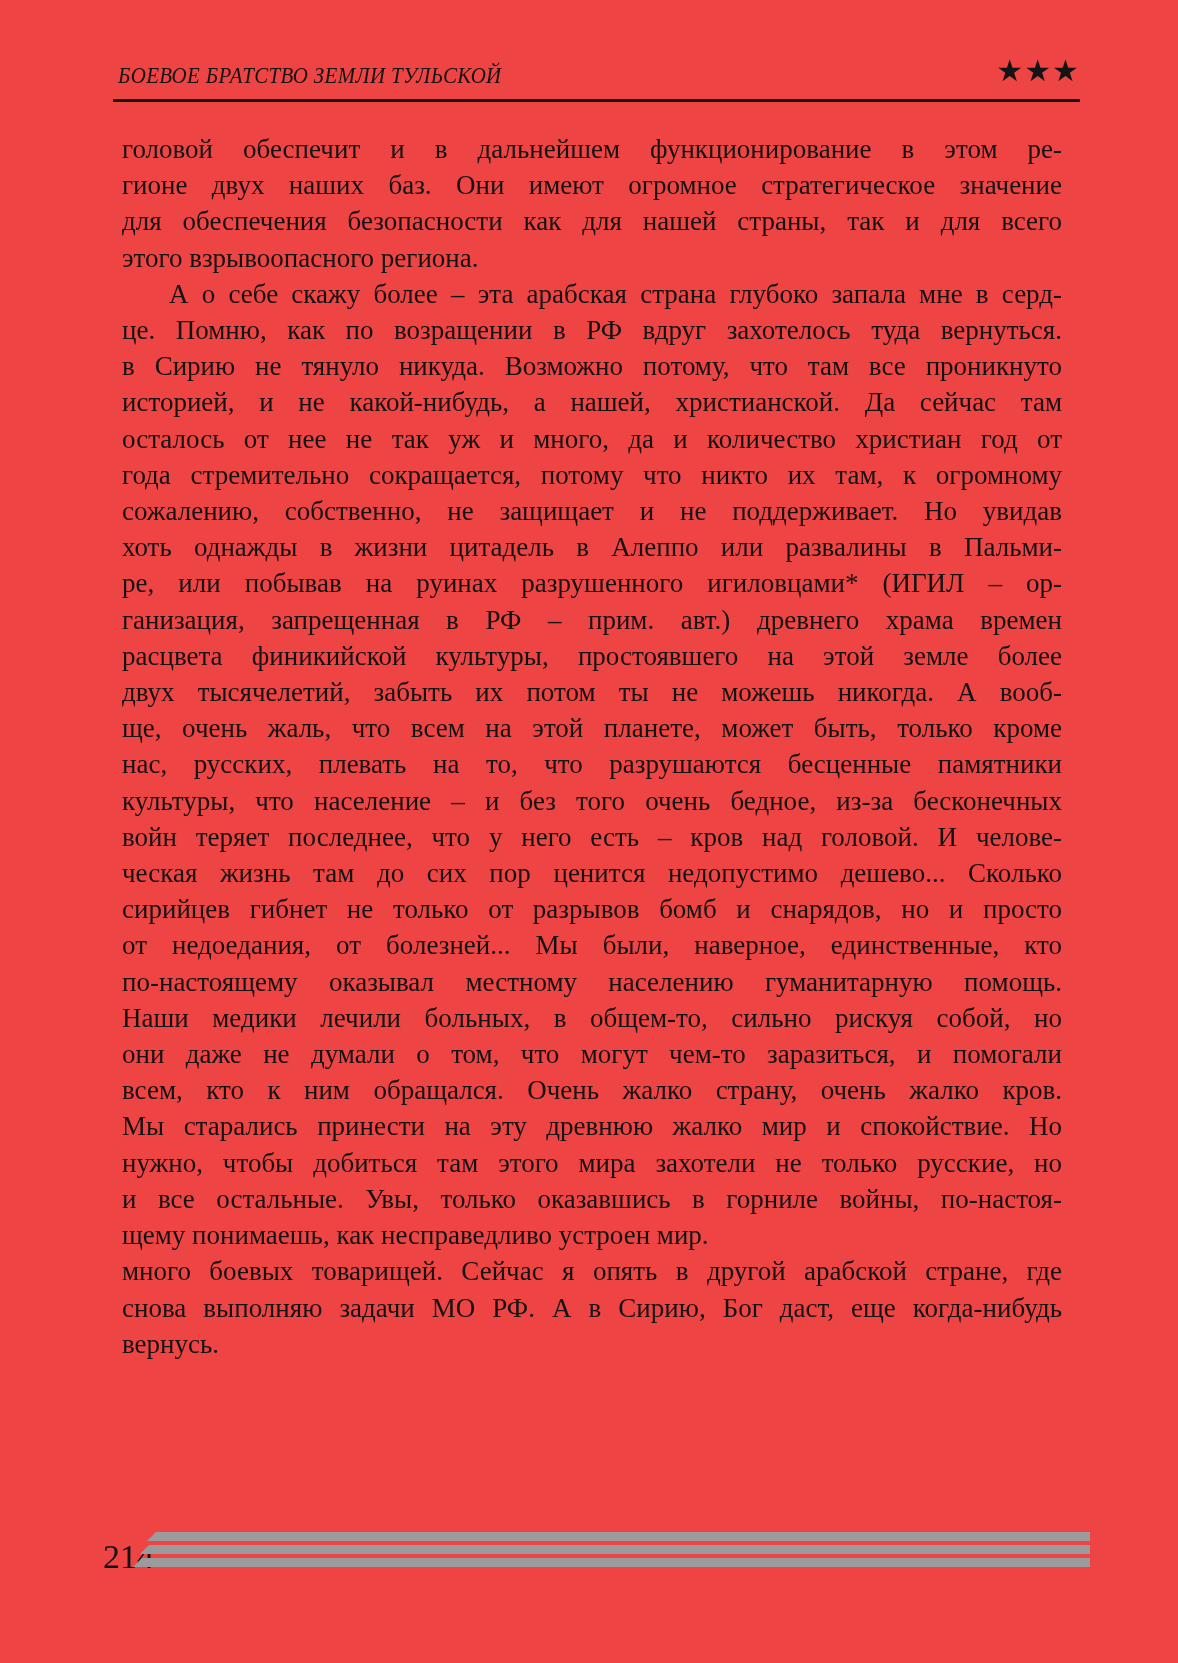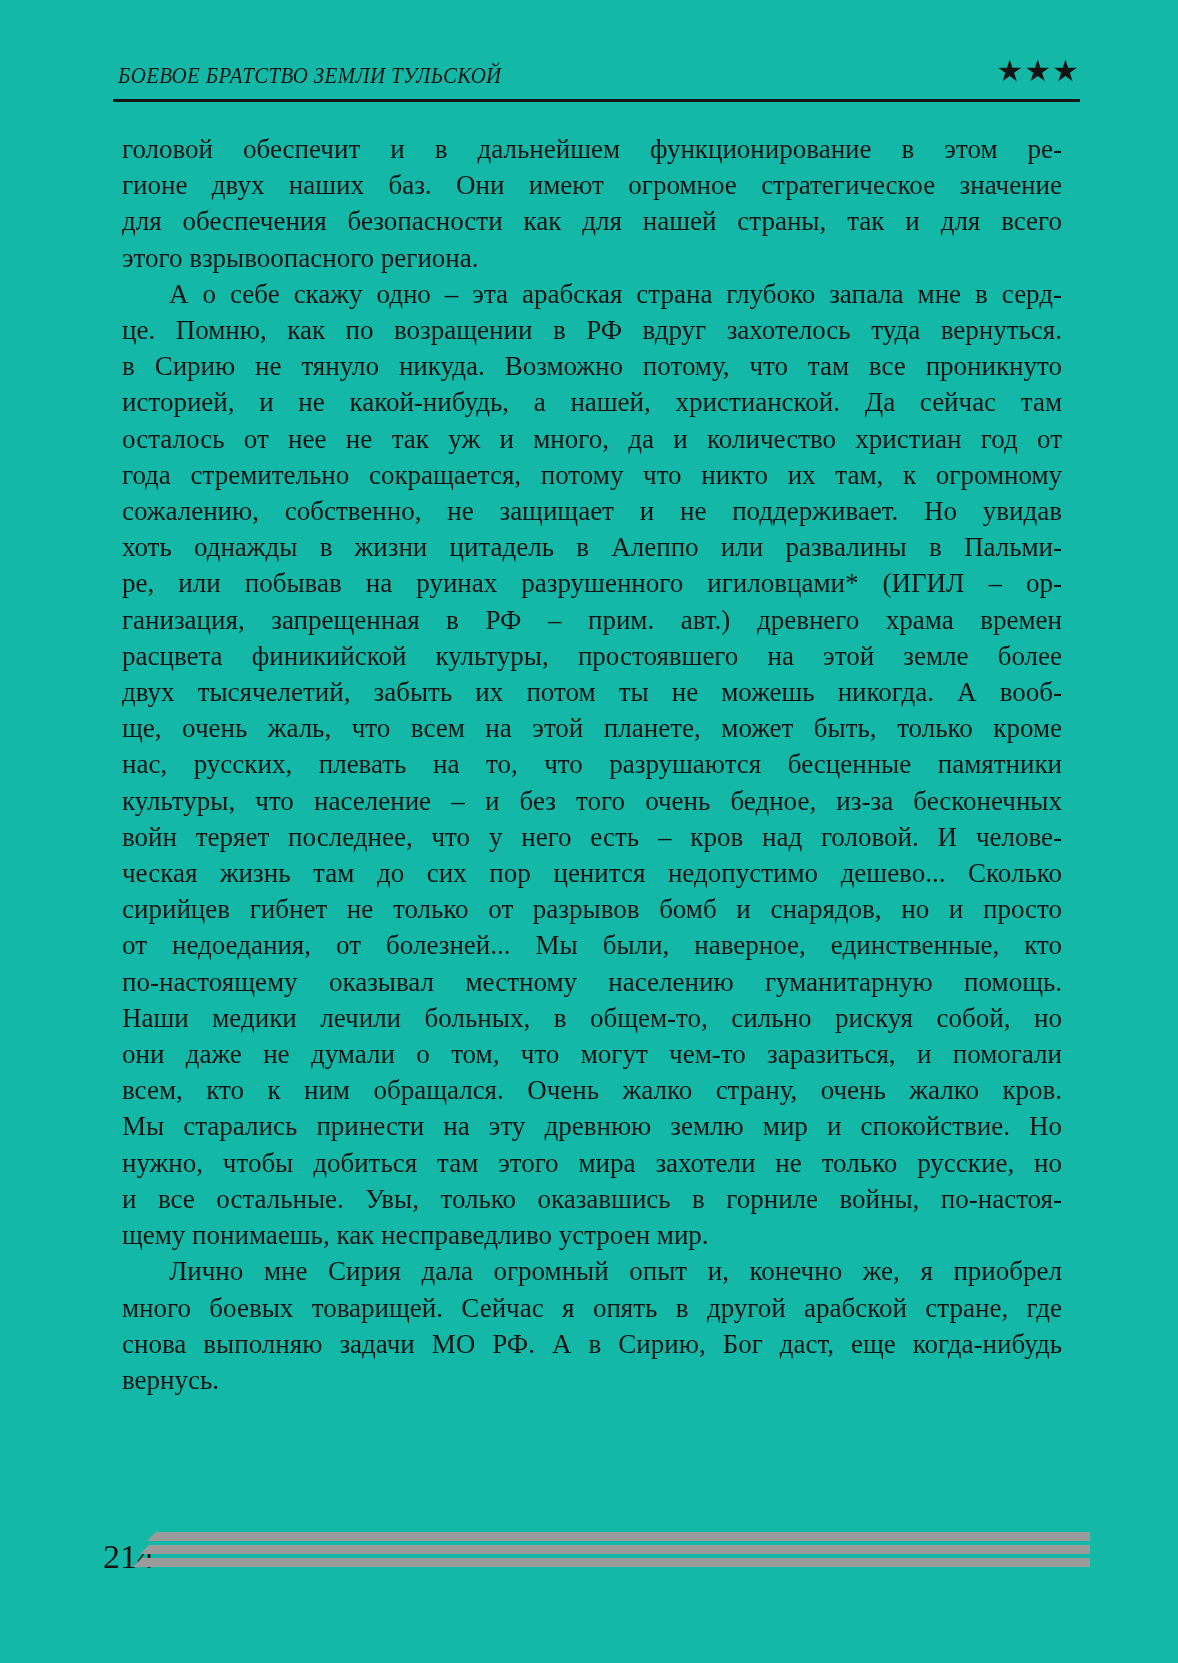--- a/index.html
+++ b/index.html
@@ -1,20 +1,20 @@
 <!DOCTYPE html>
 <html style="--text: #141414; --rule: #151515; --stripe: #9b9b9b;"><head>
 <meta charset="utf-8">
 <style>
   html,body { margin:0; padding:0; background:#ffffff; }
   .page {
     position: relative;
     width: 1178px;
     height: 1663px;
-    background: #14b8a6;
+    background: #ef4444;
     overflow: hidden;
     font-family: "Liberation Serif", serif;
     color: var(--text, #141414);
   }
 
   
   .header {
     position: absolute;
     left: 113px;
     top: 0;
@@ -90,21 +90,21 @@
   <div class="header">
     <div class="header-title">БОЕВОЕ БРАТСТВО ЗЕМЛИ ТУЛЬСКОЙ</div>
     <div class="header-stars">★★★</div>
   </div>
 
   <div class="text-block" id="text-block">
       <div class="line">головой обеспечит и в дальнейшем функционирование в этом ре-</div>
       <div class="line">гионе двух наших баз. Они имеют огромное стратегическое значение</div>
       <div class="line">для обеспечения безопасности как для нашей страны, так и для всего</div>
       <div class="line para-end">этого взрывоопасного региона.</div>
-      <div class="line indent">А о себе скажу одно – эта арабская страна глубоко запала мне в серд-</div>
+      <div class="line indent">А о себе скажу более – эта арабская страна глубоко запала мне в серд-</div>
       <div class="line">це. Помню, как по возращении в РФ вдруг захотелось туда вернуться.</div>
       <div class="line">в Сирию не тянуло никуда. Возможно потому, что там все проникнуто</div>
       <div class="line">историей, и не какой-нибудь, а нашей, христианской. Да сейчас там</div>
       <div class="line">осталось от нее не так уж и много, да и количество христиан год от</div>
       <div class="line">года стремительно сокращается, потому что никто их там, к огромному</div>
       <div class="line">сожалению, собственно, не защищает и не поддерживает. Но увидав</div>
       <div class="line">хоть однажды в жизни цитадель в Алеппо или развалины в Пальми-</div>
       <div class="line">ре, или побывав на руинах разрушенного игиловцами* (ИГИЛ – ор-</div>
       <div class="line">ганизация, запрещенная в РФ – прим. авт.) древнего храма времен</div>
       <div class="line">расцвета финикийской культуры, простоявшего на этой земле более</div>
@@ -113,25 +113,24 @@
       <div class="line">нас, русских, плевать на то, что разрушаются бесценные памятники</div>
       <div class="line">культуры, что население – и без того очень бедное, из-за бесконечных</div>
       <div class="line">войн теряет последнее, что у него есть – кров над головой. И челове-</div>
       <div class="line">ческая жизнь там до сих пор ценится недопустимо дешево... Сколько</div>
       <div class="line">сирийцев гибнет не только от разрывов бомб и снарядов, но и просто</div>
       <div class="line">от недоедания, от болезней... Мы были, наверное, единственные, кто</div>
       <div class="line">по-настоящему оказывал местному населению гуманитарную помощь.</div>
       <div class="line">Наши медики лечили больных, в общем-то, сильно рискуя собой, но</div>
       <div class="line">они даже не думали о том, что могут чем-то заразиться, и помогали</div>
       <div class="line">всем, кто к ним обращался. Очень жалко страну, очень жалко кров.</div>
-      <div class="line">Мы старались принести на эту древнюю землю мир и спокойствие. Но</div>
+      <div class="line">Мы старались принести на эту древнюю жалко мир и спокойствие. Но</div>
       <div class="line">нужно, чтобы добиться там этого мира захотели не только русские, но</div>
       <div class="line">и все остальные. Увы, только оказавшись в горниле войны, по-настоя-</div>
       <div class="line para-end">щему понимаешь, как несправедливо устроен мир.</div>
-      <div class="line indent">Лично мне Сирия дала огромный опыт и, конечно же, я приобрел</div>
       <div class="line">много боевых товарищей. Сейчас я опять в другой арабской стране, где</div>
       <div class="line">снова выполняю задачи МО РФ. А в Сирию, Бог даст, еще когда-нибудь</div>
       <div class="line para-end">вернусь.</div>
     </div>
 
   <div class="page-number">214</div>
 
   <div>
     <div class="stripe stripe-1"></div>
     <div class="stripe stripe-2"></div>

